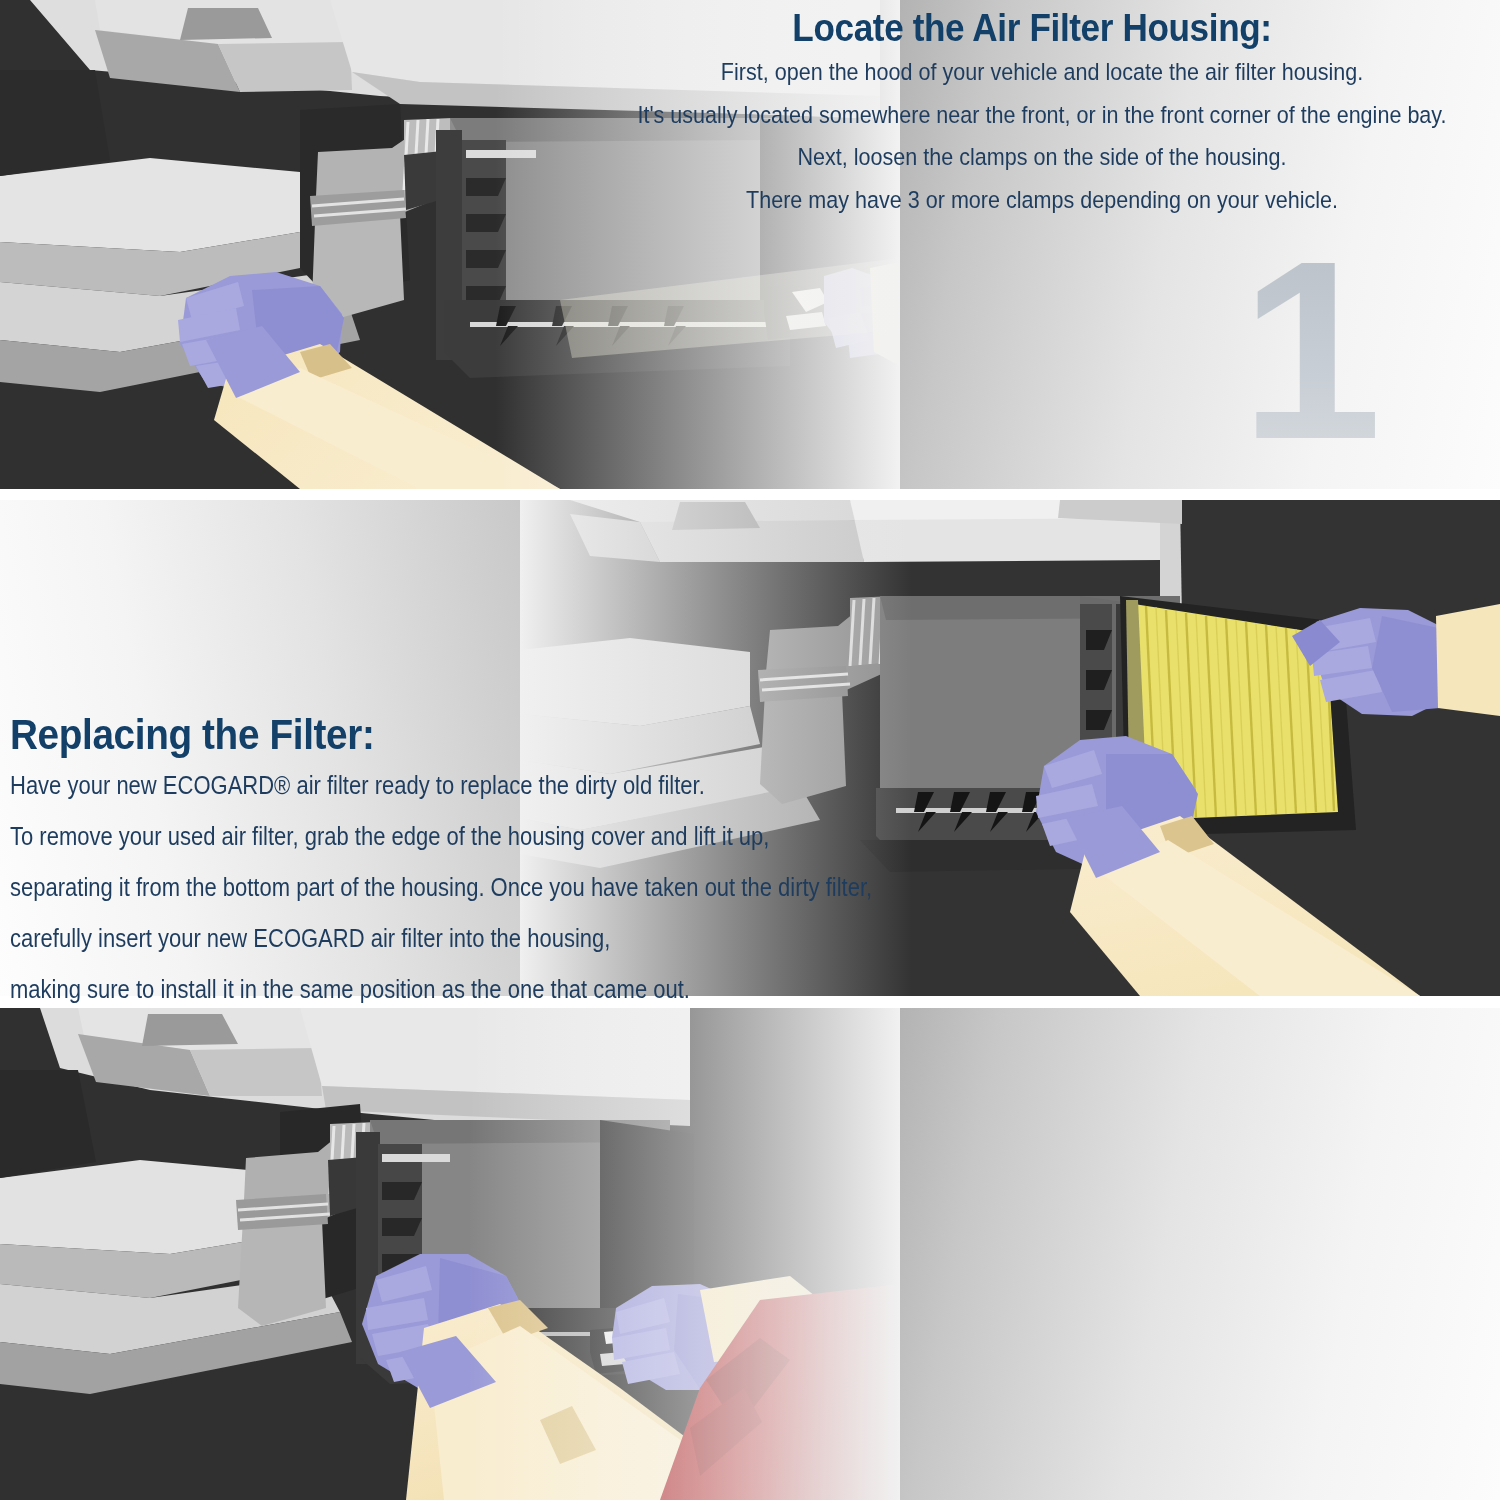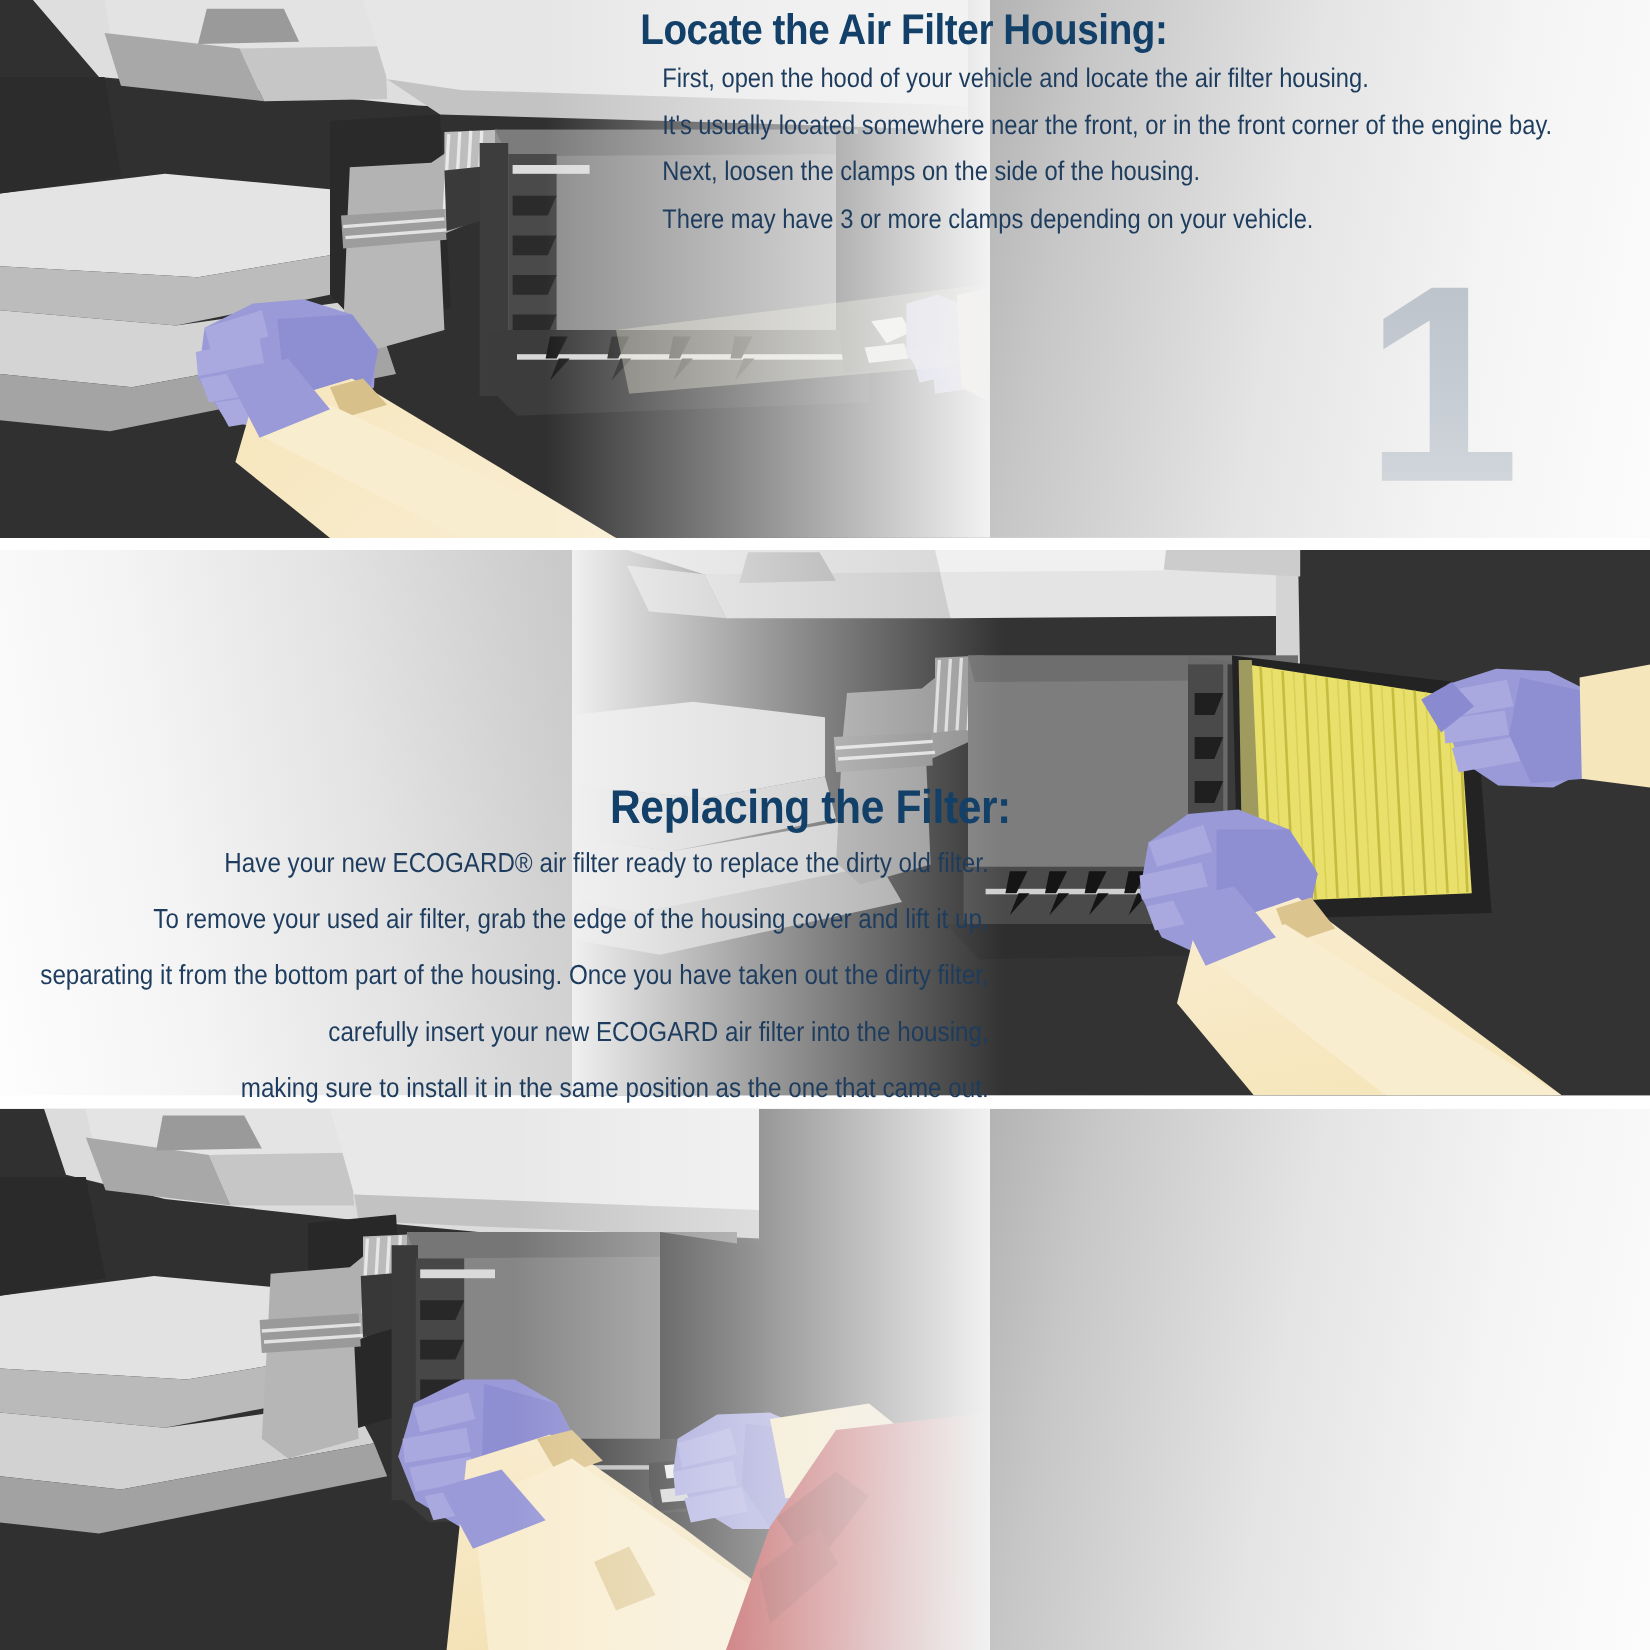--- a/index.html
+++ b/index.html
@@ -22,22 +22,22 @@
            color:#c3c9d0;line-height:1;user-select:none;}
   #num1{right:118px;top:222px;font-size:255px;font-weight:700;
         background:linear-gradient(180deg,#b9c0c8 0%,#c8ced5 60%,#d7dbdf 100%);
         -webkit-background-clip:text;background-clip:text;color:transparent;}
   #num2{left:118px;top:494px;font-size:255px;font-weight:400;
         background:linear-gradient(160deg,#aeb6bf 0%,#c2c9d1 55%,#d3d8dd 100%);
         -webkit-background-clip:text;background-clip:text;color:transparent;}
 
   
   .textblock{position:absolute;z-index:40;}
-  #text-1{right:18px;top:6px;width:1000px;text-align:left;}
-  #text-2{left:10px;top:710px;width:1010px;text-align:right;}
+  #text-1{right:18px;top:6px;width:1000px;text-align:center;}
+  #text-2{left:10px;top:710px;width:1010px;text-align:left;}
 
   .heading{font-family:"Liberation Sans",sans-serif;font-weight:700;color:#134068;
            font-size:39px;letter-spacing:-0.4px;margin:0 0 10px 0;
            transform:scaleX(0.90);}
   #text-1 .heading,#text-3 .heading{transform-origin:right center;}
   #text-2 .heading{transform-origin:left center;}
 
   .bodyline{font-family:"Liberation Sans",sans-serif;font-weight:400;color:#1d3c5e;
             font-size:24.5px;line-height:1.0;margin:0 0 18px 0;
             transform:scaleX(0.88);white-space:nowrap;}

